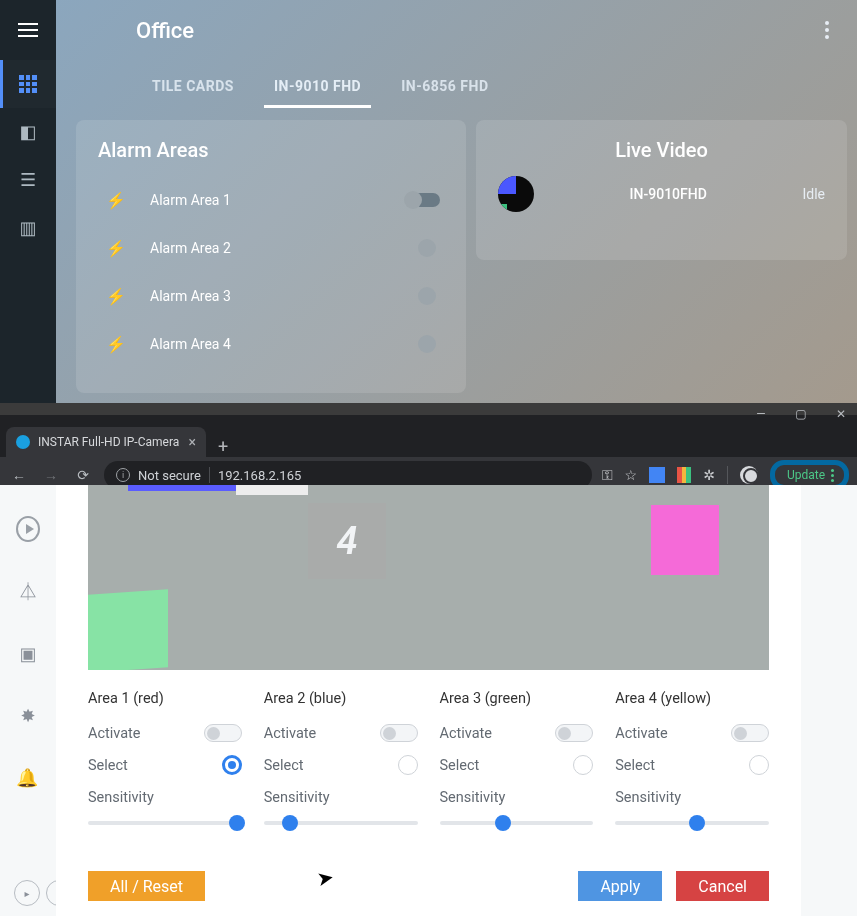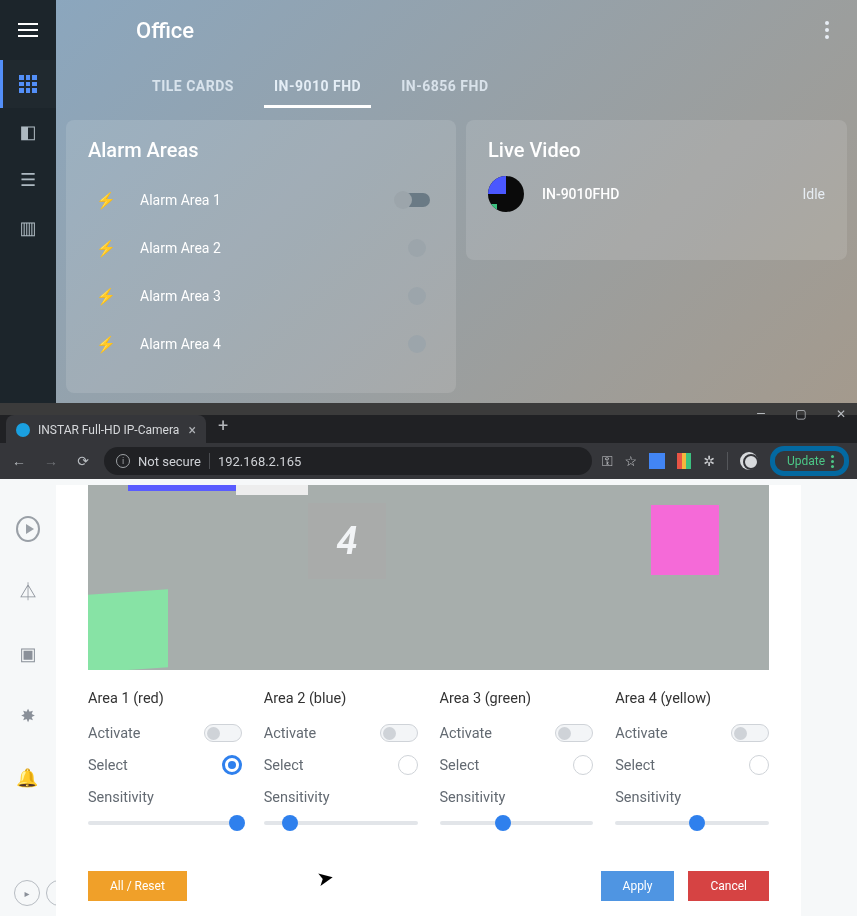--- a/index.html
+++ b/index.html
@@ -17,42 +17,42 @@
 .grid-icon i { background:currentColor; display:block; }
 .person-icon,.list-icon,.chart-icon { font-size:18px; line-height:1; }
 #top-header { position:absolute; left:56px; top:0; right:0; height:60px; display:flex; align-items:center; padding:8px 20px; color:#fff; }
 #top-header .title { font-size:22px; font-weight:500; margin-left:60px; }
 #top-header .more { position:absolute; right:20px; top:20px; display:flex; flex-direction:column; gap:3px; align-items:center; justify-content:center; width:20px; height:20px; }
 #top-header .more i { width:4px; height:4px; border-radius:50%; background:#e8eef5; display:block; }
 #top-tabs { position:absolute; left:56px; top:62px; right:0; height:48px; display:flex; align-items:center; padding-left:76px; gap:0; }
 .tab { color:#e5eef6; font-size:14px; font-weight:700; letter-spacing:.5px; padding:14px 20px; position:relative; cursor:pointer; opacity:.85; }
 .tab.active { opacity:1; }
 .tab.active::after { content:""; position:absolute; left:10px; right:10px; bottom:0; height:3px; background:#fff; }
-#top-content { position:absolute; left:56px; top:112px; right:0; bottom:0; padding:8px 10px 10px 10px; display:flex; gap:10px; }
+#top-content { position:absolute; left:56px; top:112px; right:0; bottom:0; padding:8px 10px 10px 20px; display:flex; gap:10px; }
 .card { background:rgba(255,255,255,.12); border-radius:8px; padding:18px 22px; color:#fff; }
 #card-alarm { flex:0 0 390px; }
-#card-live { flex:1; height:140px; }
+#card-live { flex:1; height:140px;text-align:center; }
 .card h3 { font-size:20px; font-weight:500; margin-bottom:14px; }
 .alarm-row { display:flex; align-items:center; height:48px; }
 .bolt { width:24px; text-align:center; font-size:16px; color:#fff; margin-left:6px; margin-right:22px; }
 .alarm-label { flex:1; font-size:14px; }
 .toggle { width:34px; height:14px; background:#6a7a85; border-radius:10px; position:relative; margin-right:4px; }
 .toggle::after { content:""; position:absolute; width:18px; height:18px; border-radius:50%; background:#9ca5ab; left:-2px; top:-2px; }
 .radio-grey { width:18px; height:18px; border-radius:50%; background:#9ca5ab; margin-right:8px; }
 .live-row { display:flex; align-items:center; gap:18px; margin-top:8px; }
 .cam-thumb { width:36px; height:36px; border-radius:50%; background:#0a0a0a; position:relative; overflow:hidden; }
 .cam-thumb::before { content:""; position:absolute; left:0; top:0; width:18px; height:18px; background:#4a57ff; }
 .cam-thumb::after { content:""; position:absolute; left:0; bottom:3px; width:9px; height:5px; background:#3cc07f; }
 .live-name { font-size:14px; font-weight:500; flex:1; }
 .live-status { font-size:14px; color:#e7edf3; }
 
 
 #browser { position:absolute; left:0; top:403px; width:857px; height:513px; background:#f6f8f9; }
 #win-titlebar { height:12px; background:#3b3b3b; position:relative; }
-#tabstrip { height:28px; background:#202124; display:flex; align-items:flex-start; padding-left:6px; }
+#tabstrip { height:42px; background:#202124; display:flex; align-items:flex-end; padding-left:6px; }
 .btab { height:30px; background:#35363A; border-radius:8px 8px 0 0; display:flex; align-items:center; padding:0 10px; gap:8px; color:#d6d8db; font-size:12px; min-width:200px; }
 .btab .favicon { width:14px; height:14px; border-radius:50%; background:#1aa0e0; display:inline-block; }
 .btab .x { margin-left:auto; font-size:14px; color:#aeb1b5; cursor:pointer; line-height:1; }
 .newtab { color:#b4b7bb; font-size:18px; padding:0 12px; cursor:pointer; }
 .win-ctrls { position:absolute; right:6px; top:4px; display:flex; gap:20px; color:#b8bcc0; font-size:12px; align-items:center; }
 .win-ctrls span { width:20px; text-align:center; cursor:pointer; }
 #toolbar { height:36px; background:#35363A; display:flex; align-items:center; padding:0 8px; gap:10px; color:#ccced1; font-size:14px; }
 .tb-btn { width:22px; height:22px; display:flex; align-items:center; justify-content:center; cursor:pointer; color:#b8bcc0; }
 .tb-btn.disabled { opacity:.45; }
 #omnibox { flex:1; height:28px; background:#202124; border-radius:14px; display:flex; align-items:center; padding:0 12px; color:#cfd2d6; font-size:13px; gap:8px; }
@@ -87,21 +87,21 @@
 .acol .atitle { font-weight:400; margin-bottom:10px; }
 .arow { display:flex; align-items:center; justify-content:space-between; height:32px; color:#636a72; }
 .sw { width:38px; height:18px; border-radius:10px; border:1.5px solid #cfd3d8; background:#f3f5f7; position:relative; }
 .sw::after{content:"";position:absolute;left:2px;top:1.5px;width:13px;height:13px;border-radius:50%;background:#cfd3d8;}
 .sel { width:20px;height:20px;border:1.5px solid #cfd3d8;border-radius:50%; }
 .sel.active { border:3px solid #2f80ed; }
 .sel.active::after{content:"";display:block;margin:3px;width:8px;height:8px;border-radius:50%;background:#2f80ed;}
 .slider { width:100%; height:4px; background:#e2e5e9; border-radius:3px; position:relative; margin-top:8px; }
 .slider .knob { position:absolute; top:-6px; width:16px; height:16px; border-radius:50%; background:#2f80ed; }
 #action-bar { display:flex; align-items:center; margin-top:46px; }
-.btn { height:30px; padding:0 22px; border:none; color:#fff; font-size:12px; cursor:pointer; display:flex; align-items:center; }
+.btn { height:30px; padding:0 22px; border:none; color:#fff; font-size:16px; cursor:pointer; display:flex; align-items:center; }
 .btn-orange { background:#f0a029; }
 .btn-blue { background:#4f95e2; }
 .btn-red { background:#d64343; }
 #action-bar .spacer { flex:1; }
 .cursor-arrow { position:absolute; left:317px; top:866px; font-size:20px; color:#000; transform:rotate(-10deg); pointer-events:none; }
 </style>
 </head>
 <body>
 
 <div id="top-app">

